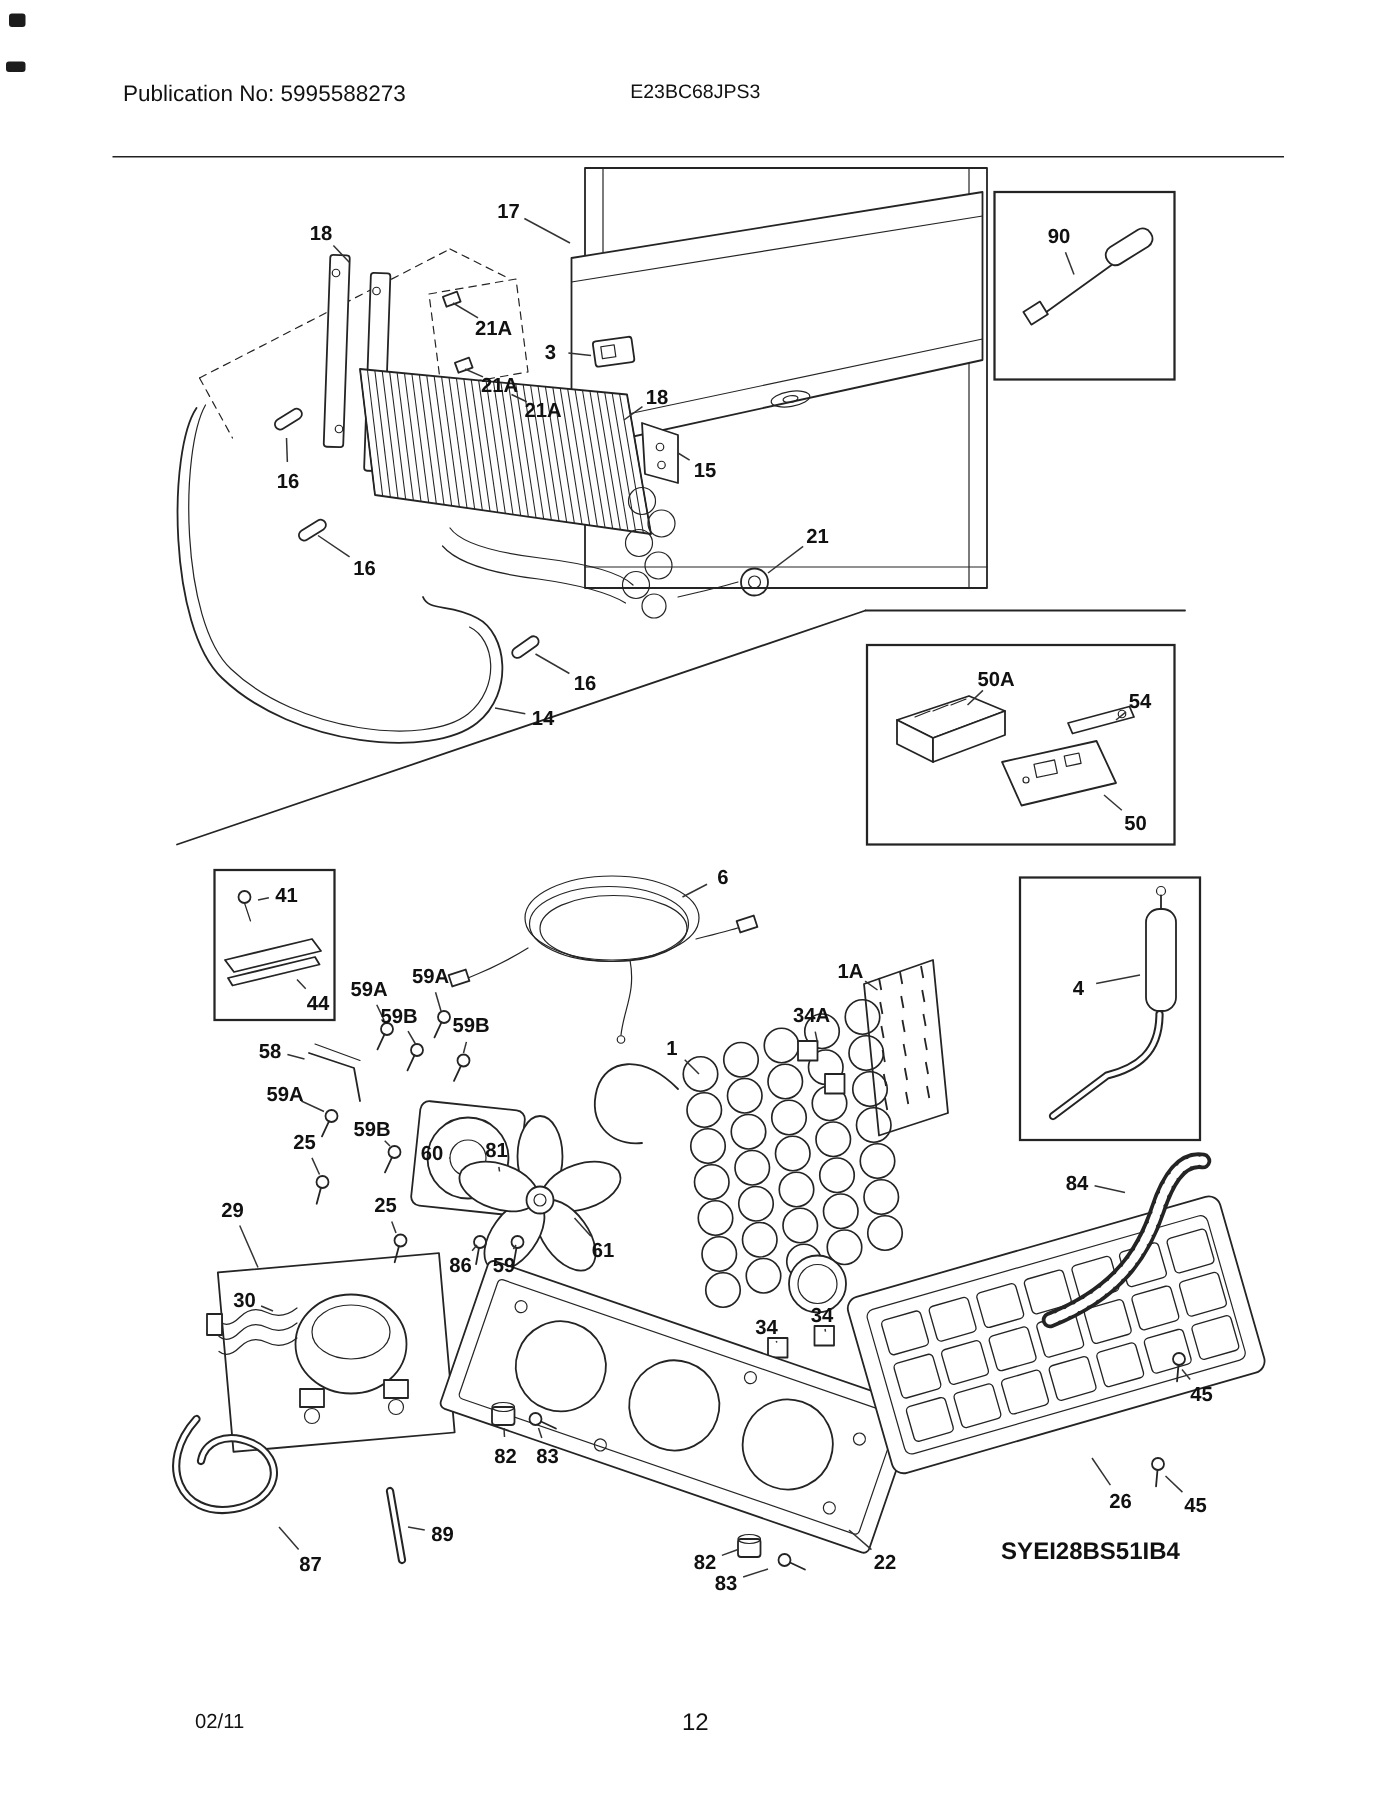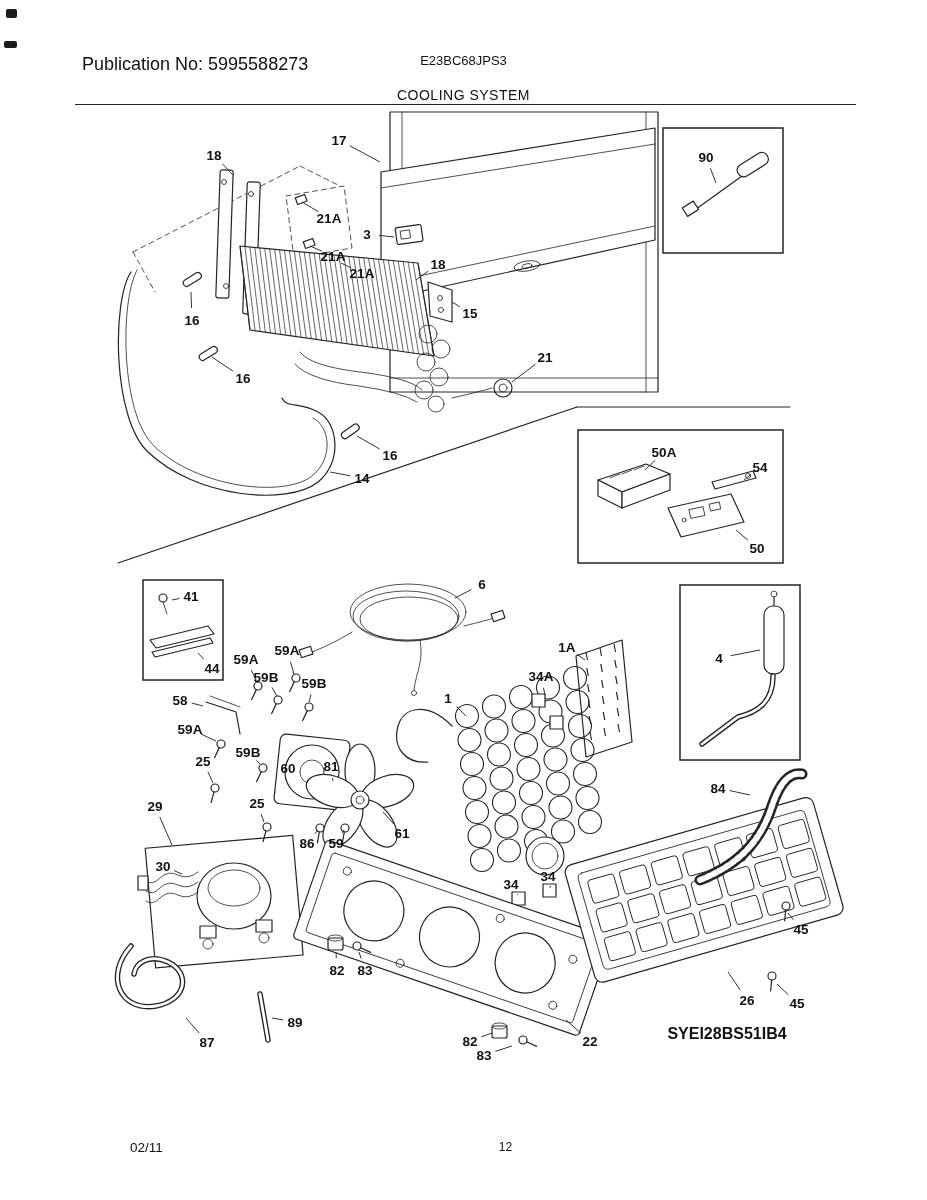--- a/index.html
+++ b/index.html
@@ -1,26 +1,26 @@
 <!DOCTYPE html>
 <html><head>
 <meta charset="utf-8">
 <style>
   html,body{margin:0;padding:0;background:#fff;}
   .page{position:relative;width:927px;height:1200px;background:#fff;overflow:hidden;
         font-family:"Liberation Sans",sans-serif;color:#111;}
   .artifact{position:absolute;background:#1c1c1c;border-radius:2px;}
   .a1{left:6px;top:9px;width:11px;height:9px;}
   .a2{left:4px;top:41px;width:13px;height:7px;}
-  .hdr-pub{position:absolute;left:82px;top:54px;font-size:18px;text-align:right;}
+  .hdr-pub{position:absolute;left:82px;top:54px;font-size:15px;text-align:right;}
   .hdr-model{position:absolute;left:50%;transform:translateX(-50%);top:53px;font-size:13px;}
   .title{position:absolute;left:0;width:927px;top:87px;text-align:center;font-size:14px;letter-spacing:.5px;}
   .rule{position:absolute;left:75px;width:781px;top:104px;border:0;border-top:1.4px solid #222;margin:0;}
   .ftr-date{position:absolute;left:82px;top:1140px;font-size:13.5px;margin-left:48px;}
-  .ftr-page{position:absolute;left:50%;transform:translateX(-50%);top:1140px;font-size:12px;margin-left:42px;}
+  .ftr-page{position:absolute;left:50%;transform:translateX(-50%);top:1140px;font-size:16px;}
   svg.diagram{position:absolute;left:0;top:0;width:927px;height:1200px;}
   .ln{fill:none;stroke:#242424;stroke-width:1.2;stroke-linecap:round;stroke-linejoin:round;}
   .thin{stroke-width:.8;}
   .dash{stroke-dasharray:5 4;}
   .fillw{fill:#fff;stroke:#242424;stroke-width:1.2;stroke-linejoin:round;}
   .tube{fill:none;stroke:#242424;stroke-width:5.5;stroke-linecap:round;}
   .tubein{fill:none;stroke:#fff;stroke-width:2.8;stroke-linecap:round;}
   .tube84{fill:none;stroke:#242424;stroke-width:11;stroke-linecap:round;}
   .tube84in{fill:none;stroke:#fff;stroke-width:6;stroke-linecap:round;stroke-dasharray:4 3;}
   .inset{fill:none;stroke:#242424;stroke-width:1.5;}
@@ -586,20 +586,19 @@
         <text x="484" y="1060" class="callout">83</text>
         <line x1="580.9690796635175" y1="1033.0979447055777" x2="566" y2="1020" class="leader"></line>
         <text x="590" y="1046" class="callout">22</text>
       </g>
     </svg>
 
   <header>
     <span class="hdr-pub">Publication No: 5995588273</span>
     <span class="hdr-model">E23BC68JPS3</span>
   </header>
-  <div class="title">COOLING SYSTEM</div>
   <hr class="rule">
 
   <footer>
     <span class="ftr-date">02/11</span>
     <span class="ftr-page">12</span>
   </footer>
 </div>
 
 </body></html>

